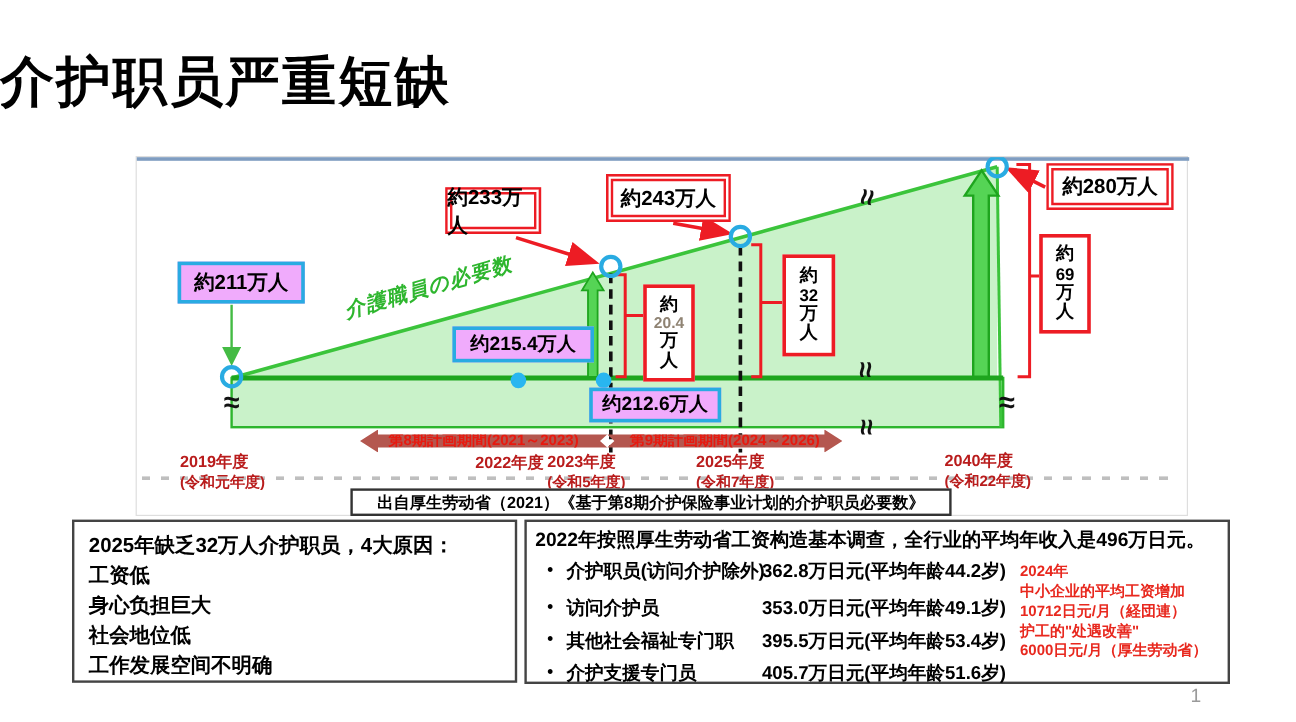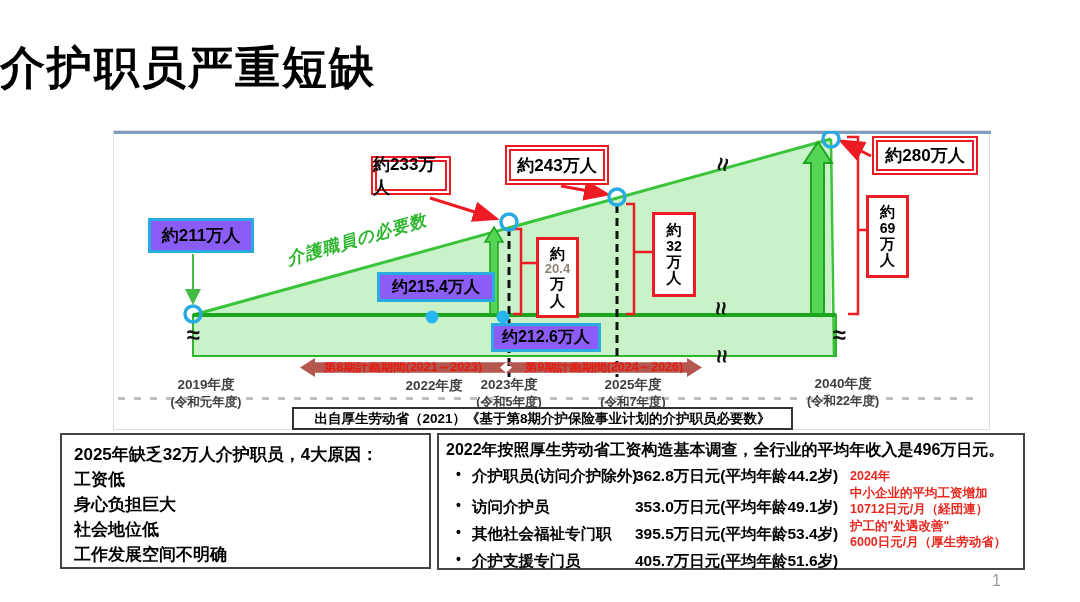--- a/index.html
+++ b/index.html
@@ -11,21 +11,21 @@
 
   #title { top:38px; left:0; width:1080px; text-align:left;
            font-size:45px; font-weight:900; color:#000; letter-spacing:2px; }
 
   
   #chart { top:130px; left:113px; width:877px; height:300px;
            border:1px solid #dedede; background:#fff; }
   #chart-topline { top:0; left:0; width:877px; height:3px; background:#7f9dc1; }
   #chart svg { position:absolute; top:0; left:0; }
 
-  .bluebox { border:3px solid #29abe2; background:#8b5cf6; color:#000;
+  .bluebox { border:3px solid #29abe2; background:#f0abfc; color:#000;
              font-weight:bold; display:flex; align-items:center; justify-content:center;
              font-size:17px; z-index:3; }
   .redbox  { border:2px solid #ed1c24; background:#fff; color:#000;
              box-shadow: inset 0 0 0 2px #fff, inset 0 0 0 4px #ed1c24;
              font-weight:bold; display:flex; align-items:center; justify-content:center;
              font-size:17px; z-index:3; }
   .gapbox  { border:3px solid #ed1c24; background:#fff; color:#000; font-weight:bold;
              display:flex; flex-direction:column; align-items:center; justify-content:center;
              line-height:1.1; font-size:15px; z-index:3; }
   .gapbox .val { font-size:14px; }
@@ -34,21 +34,21 @@
   #need-label { color:#2eb62e; font-weight:bold; font-style:italic; font-size:17px;
                 transform:rotate(-16deg); width:190px; text-align:center;
                 letter-spacing:1px; z-index:2; }
 
   .banner { height:19px; color:#e8190f; font-weight:bold; font-size:12.5px;
             background:#b4574f; display:flex; align-items:center; justify-content:center;
             z-index:4; }
   #banner8 { clip-path:polygon(0 50%, 15px 0, 15px 22%, 100% 22%, calc(100% - 6px) 50%, 100% 78%, 15px 78%, 15px 100%); }
   #banner9 { clip-path:polygon(100% 50%, calc(100% - 15px) 0, calc(100% - 15px) 22%, 0 22%, 6px 50%, 0 78%, calc(100% - 15px) 78%, calc(100% - 15px) 100%); }
 
-  .axis-label { text-align:center; color:#404040; font-weight:600; z-index:2; }
+  .axis-label { text-align:left; color:#b91c1c; font-weight:600; z-index:2; }
   .axis-label .l1 { font-size:13.5px; display:block; }
   .axis-label .l2 { font-size:12.5px; display:block; }
 
   #crop-artifact { height:3px; opacity:.55;
       background:repeating-linear-gradient(90deg,#8a8a8a 0 7px, transparent 7px 16px); }
 
   
   #source-box { top:407px; left:292px; width:501px; height:23px; background:#fff;
                 border:2px solid #333; z-index:6; display:flex; align-items:center;
                 justify-content:center; font-size:13.5px; font-weight:bold; color:#000; }

